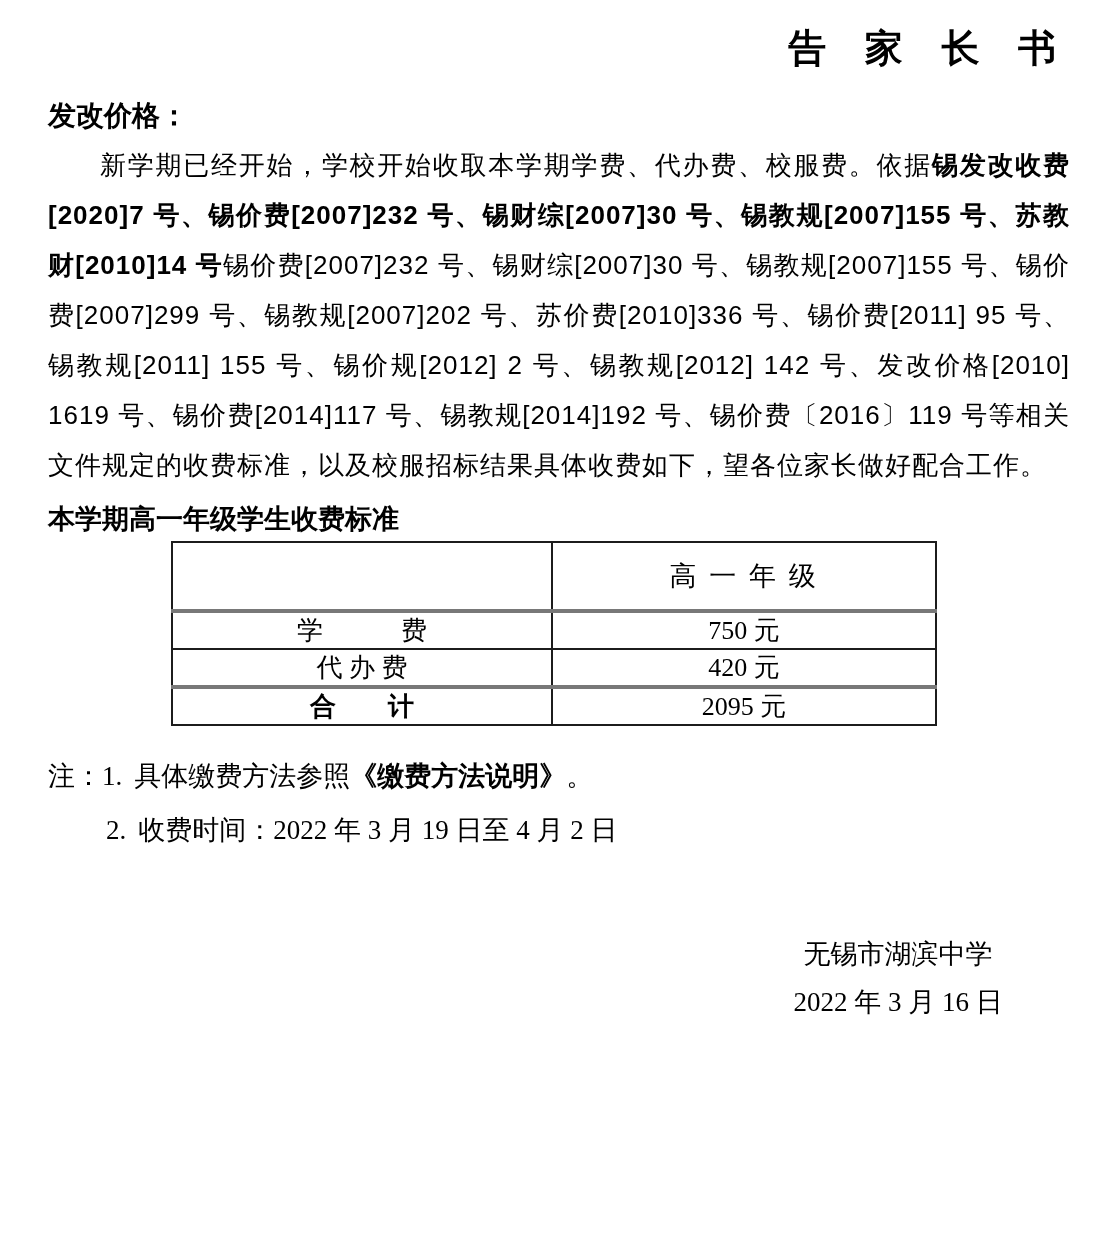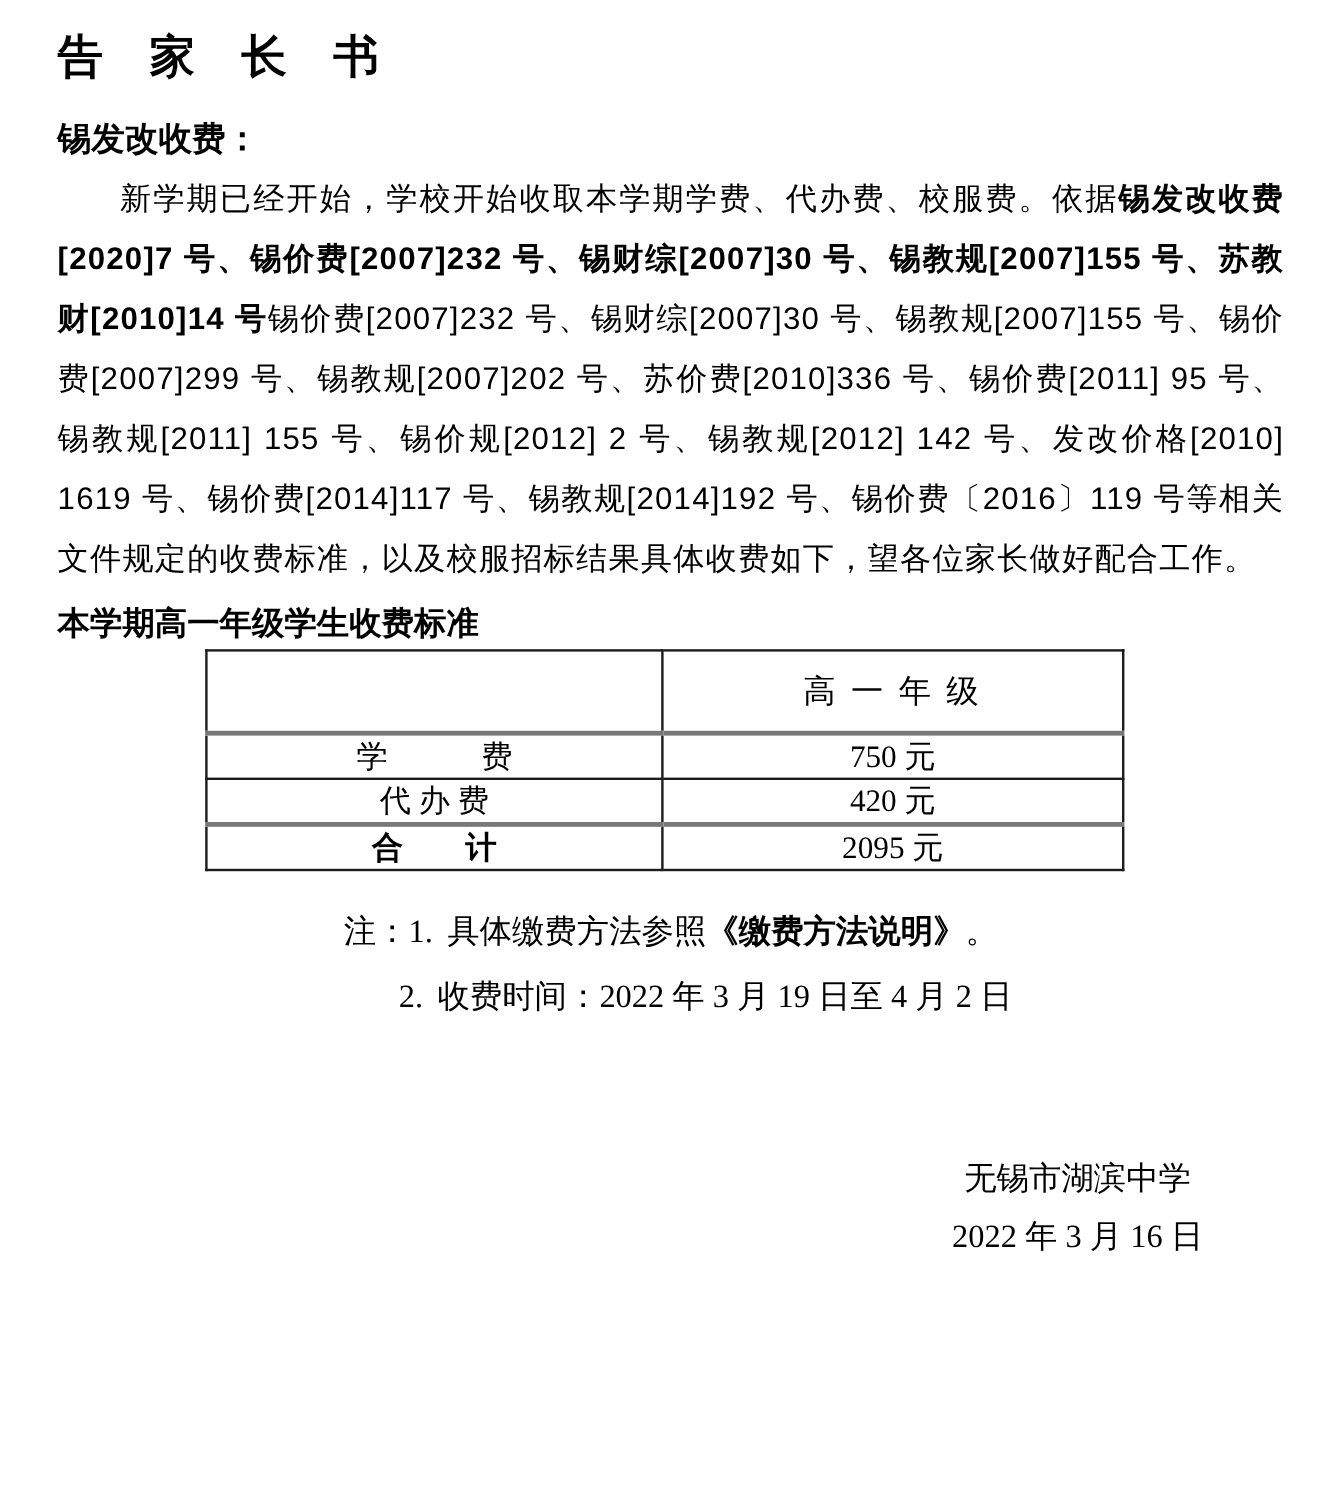--- a/index.html
+++ b/index.html
@@ -17,21 +17,21 @@
     box-sizing: border-box;
     width: 1118px;
     height: 1240px;
     padding: 22px 48px 0 48px;
   }
   .doc-sans  { font-family: "Liberation Sans", sans-serif; }
   .doc-serif { font-family: "Liberation Serif", serif; }
 
   .title {
     margin: 0;
-    text-align: left;
+    text-align: right;
     font-size: 38px;
     font-weight: bold;
     line-height: 52px;
     letter-spacing: 14px;
   }
   .greeting {
     margin-top: 22px;
     font-size: 28px;
     font-weight: bold;
     line-height: 40px;
@@ -80,49 +80,48 @@
   }
   .first-data-row td,
   .total-row td {
     border-top: 4px solid #787878;
   }
   .total-row .label-cell { font-weight: bold; }
 
   .notes {
     margin-top: 30px;
     font-size: 27px;
-    text-align: center;
   }
   .note-line {
     line-height: 40px;
     margin-bottom: 14px;
     white-space: nowrap;
   }
   .note-line.cont { padding-left: 58px; }
   .note-num { margin-right: 12px; }
 
   .signature {
-    margin-top: 112px;
+    margin-top: 84px;
     margin-left: auto;
     margin-right: 56px;
     width: 232px;
     text-align: center;
     font-size: 27px;
   }
   .signature .school-line { line-height: 40px; }
   .signature .date-line   { line-height: 40px; margin-top: 8px; white-space: nowrap; }
 </style>
 </head>
 <body>
 
 <main class="page">
 
   <h1 class="title doc-sans">告 家 长 书</h1>
 
-  <div class="greeting doc-sans">锡发改收费：</div>
+  <div class="greeting doc-sans">发改价格：</div>
 
   <p class="body-para doc-sans"><span>新学期已经开始，学校开始收取本学期学费、代办费、校服费。依据</span><span class="b">锡发改收费[2020]7 号、锡价费[2007]232 号、锡财综[2007]30 号、锡教规[2007]155 号、苏教财[2010]14 号</span><span>锡价费[2007]232 号、锡财综[2007]30 号、锡教规[2007]155 号、锡价费[2007]299 号、锡教规[2007]202 号、苏价费[2010]336 号、锡价费[2011] 95 号、锡教规[2011] 155 号、锡价规[2012] 2 号、锡教规[2012] 142 号、发改价格[2010] 1619 号、锡价费[2014]117 号、锡教规[2014]192 号、锡价费〔2016〕119 号等相关文件规定的收费标准，以及校服招标结果具体收费如下，望各位家长做好配合工作。</span></p>
 
   <div class="table-title doc-sans">本学期高一年级学生收费标准</div>
 
   <table class="fee-table doc-serif">
     <colgroup>
         <col class="c1">
         <col class="c2">
       </colgroup>

